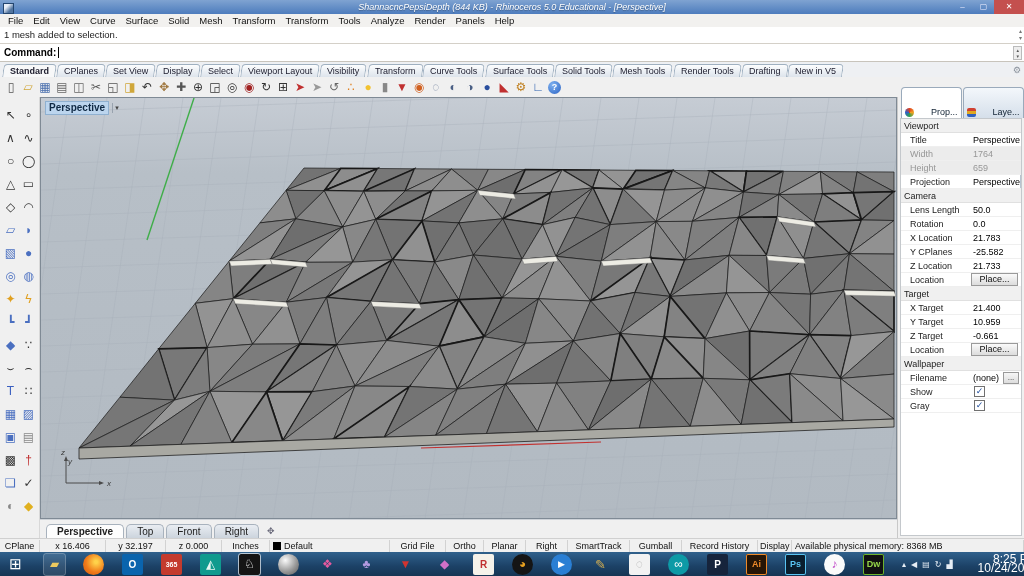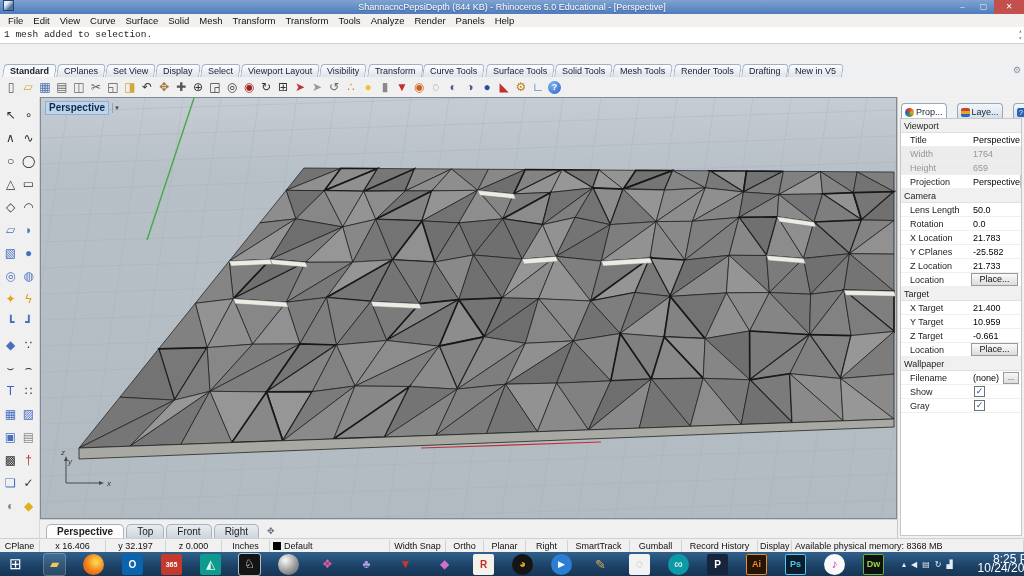--- a/index.html
+++ b/index.html
@@ -1,35 +1,35 @@
 <!DOCTYPE html>
 <html><head>
 <meta charset="utf-8">
 <style>
   html,body{margin:0;padding:0;background:#333;}
   #screen{position:relative;width:1024px;height:576px;overflow:hidden;
     font-family:"Liberation Sans","DejaVu Sans",sans-serif;background:#f0f0f0;font-size:10px;
     -webkit-font-smoothing:antialiased;}
   
   #titlebar{position:absolute;top:0;left:0;right:0;height:14px;
-    background:linear-gradient(#7fa3d1,#4d7cbd);display:flex;align-items:flex-start;color:#fff;}
+    background:linear-gradient(#7fa3d1,#4d7cbd);display:flex;align-items:flex-end;color:#fff;font-style:italic;}
   #app-icon{width:9px;height:9px;margin-left:3px;border:1px solid #23456f;
     background:linear-gradient(135deg,#e8eef8 30%,#51749f 70%);z-index:2;}
   .title-text{position:absolute;left:0;right:0;text-align:center;font-size:9px;line-height:14px;
     color:#fff;text-shadow:0 1px 1px rgba(0,0,0,.3);}
   #win-controls{margin-left:auto;display:flex;height:14px;z-index:2;}
   .ctl{width:21px;text-align:center;font-size:8px;line-height:13px;color:#eef;}
   .ctl.close{background:#c4504e;width:30px;color:#fff;}
   
   #menubar{position:absolute;top:14px;left:0;right:0;height:13px;background:#f2f1ef;
     display:flex;align-items:center;padding-left:3px;border-bottom:1px solid #e2e1df;}
   .menu-item{padding:0 5px;font-size:9.5px;color:#111;line-height:12px;}
   
   #cmdhist{position:absolute;top:27px;left:0;right:0;height:17px;background:#fff;
-    border-bottom:1px solid #d4d0c8;font-size:9.5px;color:#222;padding:2px 14px 0 4px;box-sizing:border-box;font-family:Liberation Mono, monospace;}
+    border-bottom:1px solid #d4d0c8;font-size:9.5px;color:#222;padding:2px 14px 0 4px;box-sizing:border-box;}
   #cmdline{position:absolute;top:44px;left:0;right:0;height:18px;background:#fff;
     border-bottom:1px solid #c8c4bc;display:flex;align-items:center;padding:0 14px 0 4px;box-sizing:border-box;}
   #cmd-label{font-weight:bold;font-size:10px;color:#000;}
   .caret{display:inline-block;width:1px;height:11px;background:#000;margin-left:2px;}
   .scrolls{position:absolute;right:2px;top:1px;display:flex;flex-direction:column;line-height:7px;
     font-size:6px;color:#777;text-align:center;}
   .spinner{position:absolute;right:2px;top:2px;border:1px solid #bbb;background:#eee;
     font-size:5px;color:#555;line-height:6px;padding:0 2px;display:flex;flex-direction:column;}
   
   #tabrow{position:absolute;top:62px;left:0;right:0;height:15px;background:#eef0f3;
@@ -63,22 +63,22 @@
   
   #vtabs{height:18px;background:#f0f0f0;border-top:1px solid #cdd2d8;display:flex;align-items:flex-end;padding-left:6px;}
   .vtab{font-size:10px;color:#222;padding:1px 10px;margin-right:2px;border:1px solid #a8b2bd;border-bottom:none;
     border-radius:5px 5px 0 0;background:linear-gradient(#e9edf2,#ccd4dd);}
   .vtab.active{background:#fdfdfd;font-weight:bold;}
   .vtab-move{font-size:9px;color:#667;margin-left:6px;padding-bottom:2px;}
   
   #panel{width:127px;background:#f0f0f0;border-left:1px solid #c8c8c8;box-sizing:border-box;
     display:flex;flex-direction:column;font-size:9px;}
   #panel-tabs{height:19px;display:flex;align-items:flex-end;padding:2px 1px 0 3px;}
-  .ptab{display:flex;align-items:center;gap:2px;border:1px solid #9aaabb;border-bottom:none;border-radius:4px 4px 0 0;
-    padding:3px 3px 1px;margin-right:10px;background:linear-gradient(#f3f7fb,#d5dfea);font-size:9px;color:#123;}
+  .ptab{display:flex;align-items:center;gap:17px;border:1px solid #9aaabb;border-bottom:none;border-radius:4px 4px 0 0;
+    padding:19px 3px 1px;margin-right:1px;background:linear-gradient(#f3f7fb,#d5dfea);font-size:9px;color:#123;}
   .ptab.active{background:#fff;}
   .pticon{width:9px;height:9px;border-radius:50%;flex:0 0 auto;}
   .pticon.props{background:conic-gradient(#e04020,#f0a020,#30a050,#3060c8,#e04020);}
   .pticon.layers{border-radius:2px;background:linear-gradient(180deg,#d04030 33%,#e0a820 33%,#e0a820 66%,#3060c0 66%);}
   .pticon.help{background:#2a62b4;color:#fff;font-size:7px;line-height:9px;text-align:center;border-radius:2px;}
   #panel-body{flex:1;background:#fff;border:1px solid #c4c8cc;margin:0 2px 2px 2px;overflow:hidden;}
   .psec-header{background:#f0f0f0;border-bottom:1px solid #e0e0e0;padding:2px 0 1px 3px;font-size:9px;color:#222;}
   .prow{display:flex;height:13px;border-bottom:1px solid #efefef;align-items:center;}
   .plabel{width:60px;flex:0 0 auto;padding-left:9px;color:#222;overflow:hidden;white-space:nowrap;}
   .pval{flex:1;padding-left:3px;color:#000;white-space:nowrap;}
@@ -148,20 +148,28 @@
     </div>
 
   <div id="cmdhist">
     <span>1 mesh added to selection.</span>
     <div class="scrolls">
       <span>▴</span>
       <span>▾</span>
     </div>
   </div>
 
+  <div id="cmdline">
+    <span id="cmd-label">Command:</span>
+    <span class="caret"></span>
+    <div class="spinner">
+      <span>▴</span>
+      <span>▾</span>
+    </div>
+  </div>
 
   <div id="tabrow">
       <span class="ttab active"><span>Standard</span></span>
       <span class="ttab"><span>CPlanes</span></span>
       <span class="ttab"><span>Set View</span></span>
       <span class="ttab"><span>Display</span></span>
       <span class="ttab"><span>Select</span></span>
       <span class="ttab"><span>Viewport Layout</span></span>
       <span class="ttab"><span>Visibility</span></span>
       <span class="ttab"><span>Transform</span></span>
@@ -663,21 +671,21 @@
     </div>
   </div>
 
   <div id="statusbar">
       <span class="sseg" style="width: 40px;">CPlane</span>
       <span class="sseg" style="width: 66px;">x 16.406</span>
       <span class="sseg" style="width: 60px;">y 32.197</span>
       <span class="sseg" style="width: 56px;">z 0.000</span>
       <span class="sseg" style="width: 48px;">Inches</span>
       <span class="sseg left" style="width: 120px;"><span class="swatch"></span>Default</span>
-      <span class="sseg" style="width: 56px;">Width Snap</span>
+      <span class="sseg" style="width: 56px;">Grid File</span>
       <span class="sseg" style="width: 38px;">Ortho</span>
       <span class="sseg" style="width: 42px;">Planar</span>
       <span class="sseg" style="width: 42px;">Right</span>
       <span class="sseg" style="width: 62px;">SmartTrack</span>
       <span class="sseg" style="width: 52px;">Gumball</span>
       <span class="sseg" style="width: 76px;">Record History</span>
       <span class="sseg" style="width: 34px;">Display</span>
       <span class="sseg left" style="flex: 1 1 0%;">Available physical memory: 8368 MB</span>
     </div>
 

